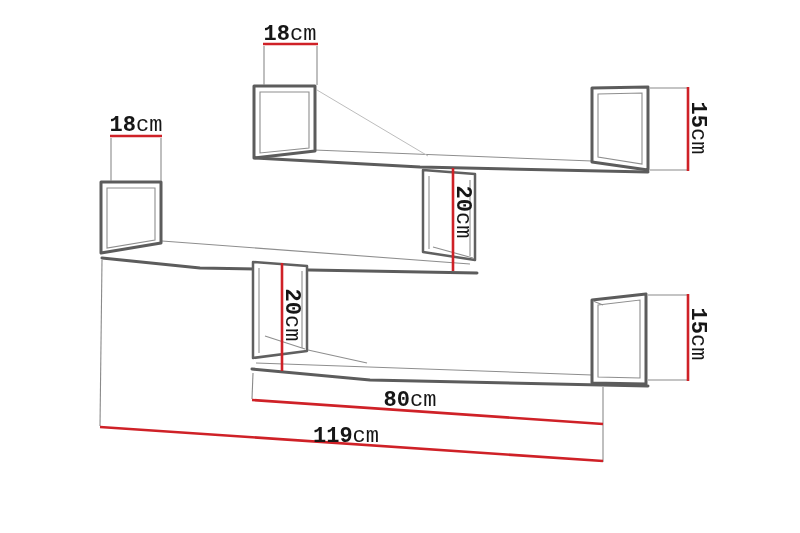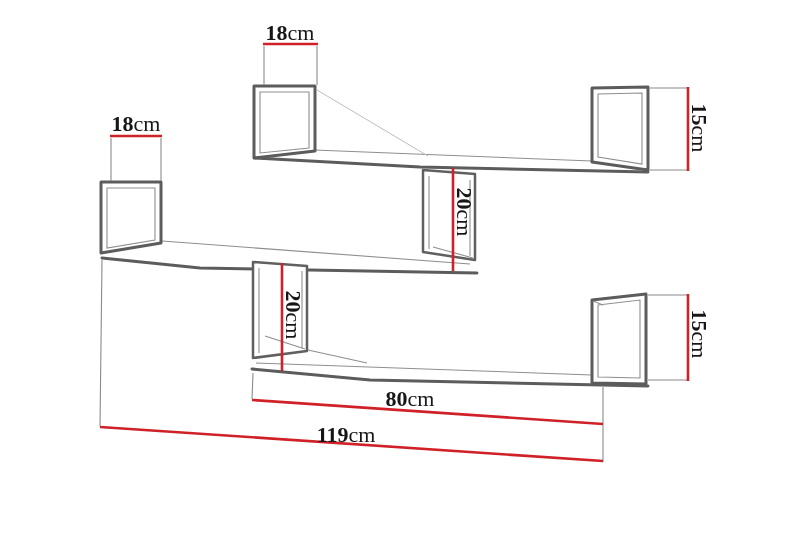--- a/index.html
+++ b/index.html
@@ -1,18 +1,18 @@
 <!DOCTYPE html>
 <html><head>
 <meta charset="utf-8">
 <style>
   html,body{margin:0;padding:0;background:#ffffff;}
   .stage{
     width:800px;height:533px;position:relative;background:#14b8a6;
-    font-family:Liberation Serif, serif;overflow:hidden;
+    font-family:Liberation Mono, monospace;overflow:hidden;
   }
   svg{display:block;}
   
   .panel   {fill:#ffffff;stroke:#5c5c5c;stroke-width:3;stroke-linejoin:round;}
   .divider {fill:#ffffff;stroke:#606060;stroke-width:2.5;stroke-linejoin:round;}
   .board   {fill:#ffffff;stroke:none;}
   .thick   {fill:none;stroke:#5c5c5c;stroke-width:3;stroke-linecap:round;stroke-linejoin:round;}
   .thin    {fill:none;stroke:#8e8e8e;stroke-width:1.1;}
   .lite    {fill:none;stroke:#bdbdbd;stroke-width:1;}
   .ext     {fill:none;stroke:#8a8a8a;stroke-width:1.1;}

